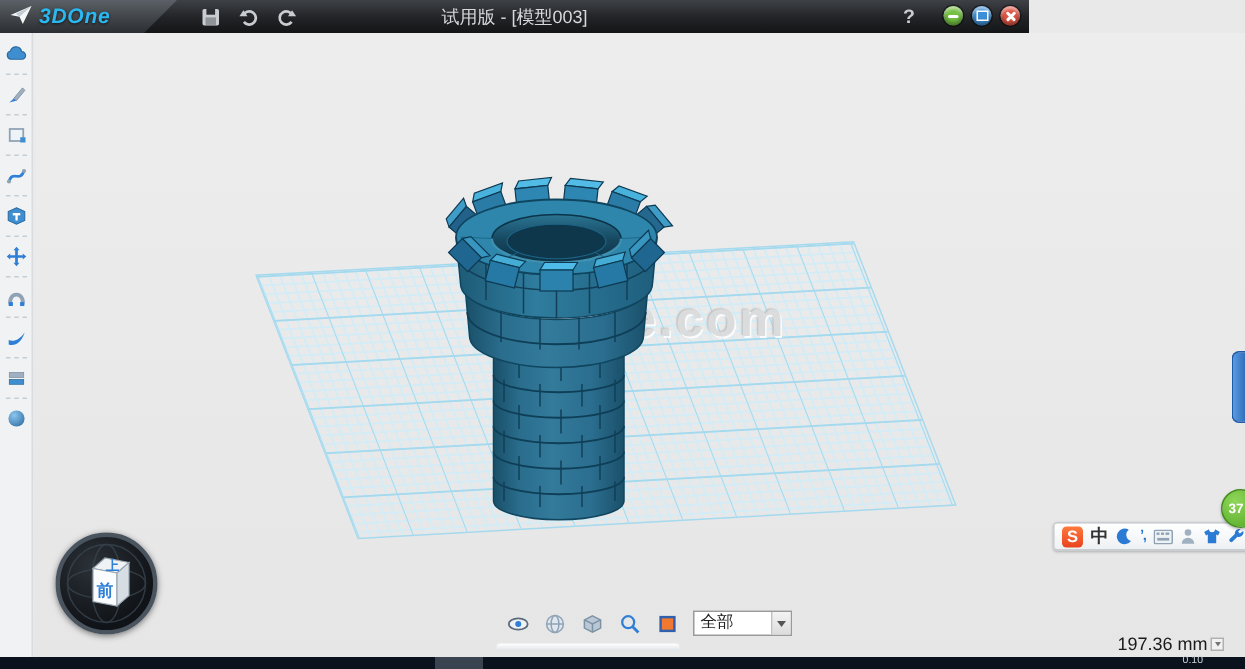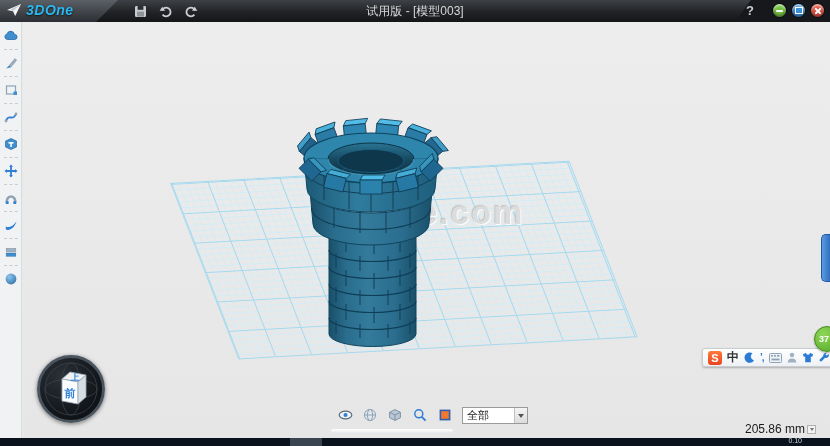--- a/index.html
+++ b/index.html
@@ -1,21 +1,21 @@
 <!DOCTYPE html>
 <html><head>
 <meta charset="utf-8">
 <style>
   * { margin:0; padding:0; box-sizing:border-box; }
   html,body { width:830px; height:446px; overflow:hidden; background:#000;
     font-family:"Liberation Sans", sans-serif; }
   .app { position:relative; width:830px; height:446px; background:#e9e9e9; overflow:hidden; }
 
   
-  .titlebar { position:absolute; left:0; top:0; width:830px; height:22px;
+  .titlebar { position:absolute; left:0; top:0; width:686px; height:22px;
     background:linear-gradient(#3e4146,#212326 55%,#141517); overflow:hidden; }
   .tb-logo-plate { position:absolute; left:0; top:0; width:118px; height:22px;
     background:linear-gradient(#5b6066,#2b2e32);
     clip-path:polygon(0 0,118px 0,96px 100%,0 100%); }
   .tb-right-plate { position:absolute; left:735px; right:0; top:0; height:22px;
     background:#17181b; clip-path:polygon(16px 0,100% 0,100% 100%,0 100%); }
   .logo { position:absolute; left:6px; top:2px; display:flex; align-items:center; gap:4px; z-index:2; }
   .logo-text { color:#2bb7f0; font-size:14px; font-weight:bold; font-style:italic;
     letter-spacing:.5px; text-shadow:0 1px 2px rgba(0,0,0,.7); }
   .tb-tools { position:absolute; left:132px; top:3px; display:flex; gap:8px; z-index:2; }
@@ -62,21 +62,21 @@
 
   .tower { position:absolute; left:271px; top:90px; z-index:3; }
 
   
   .navball { position:absolute; left:14px; top:333px; width:68px; height:68px; z-index:4; }
   .nav-circle { position:absolute; inset:0; border-radius:50%;
     background:radial-gradient(circle at 35% 30%, #2b3138, #101317 70%);
     border:3px solid #4a545e; box-shadow:0 1px 4px rgba(0,0,0,.5); }
 
   
-  .bottom-bar { position:absolute; left:314px; top:385px; display:flex; align-items:flex-start; gap:9px; z-index:4; }
+  .bottom-bar { position:absolute; left:314px; top:385px; display:flex; align-items:center; gap:9px; z-index:4; }
   .bb-btn { width:16px; height:16px; display:flex; align-items:center; justify-content:center; }
   .filter-box { display:flex; width:66px; height:17px; border:1px solid #9a9a9a; background:#fff; }
   .filter-text { flex:1; font-size:11px; line-height:15px; padding-left:4px; color:#222; }
   .filter-arrow { width:13px; border-left:1px solid #c2c2c2; background:linear-gradient(#f4f4f4,#dcdcdc);
     display:flex; align-items:center; justify-content:center; }
   .filter-arrow i { width:0; height:0; border-left:3px solid transparent; border-right:3px solid transparent;
     border-top:4px solid #555; }
 
   
   .flyout { position:absolute; right:0; top:212px; width:9px; height:48px;
@@ -477,21 +477,21 @@
       <svg width="11" height="11" viewBox="0 0 11 11">
         <path d="M9.8,2 A3,3 0 0 1 6,5.8 L2.6,9.2 A1.3,1.3 0 0 1 0.8,7.4 L4.2,4 A3,3 0 0 1 8,0.8 L6.4,2.4 L7.6,3.6 Z" fill="#2b7bd4"></path>
       </svg>
     </div>
 
     <div class="badge">
       <span>37</span>
     </div>
 
     <div class="measure">
-      <span class="measure-text">205.86 mm</span>
+      <span class="measure-text">197.36 mm</span>
       <span class="measure-caret">
           <i></i>
         </span>
     </div>
 
     <div class="pill"></div>
   </div>
 
   <div class="taskbar">
     <div class="task-seg"></div>

